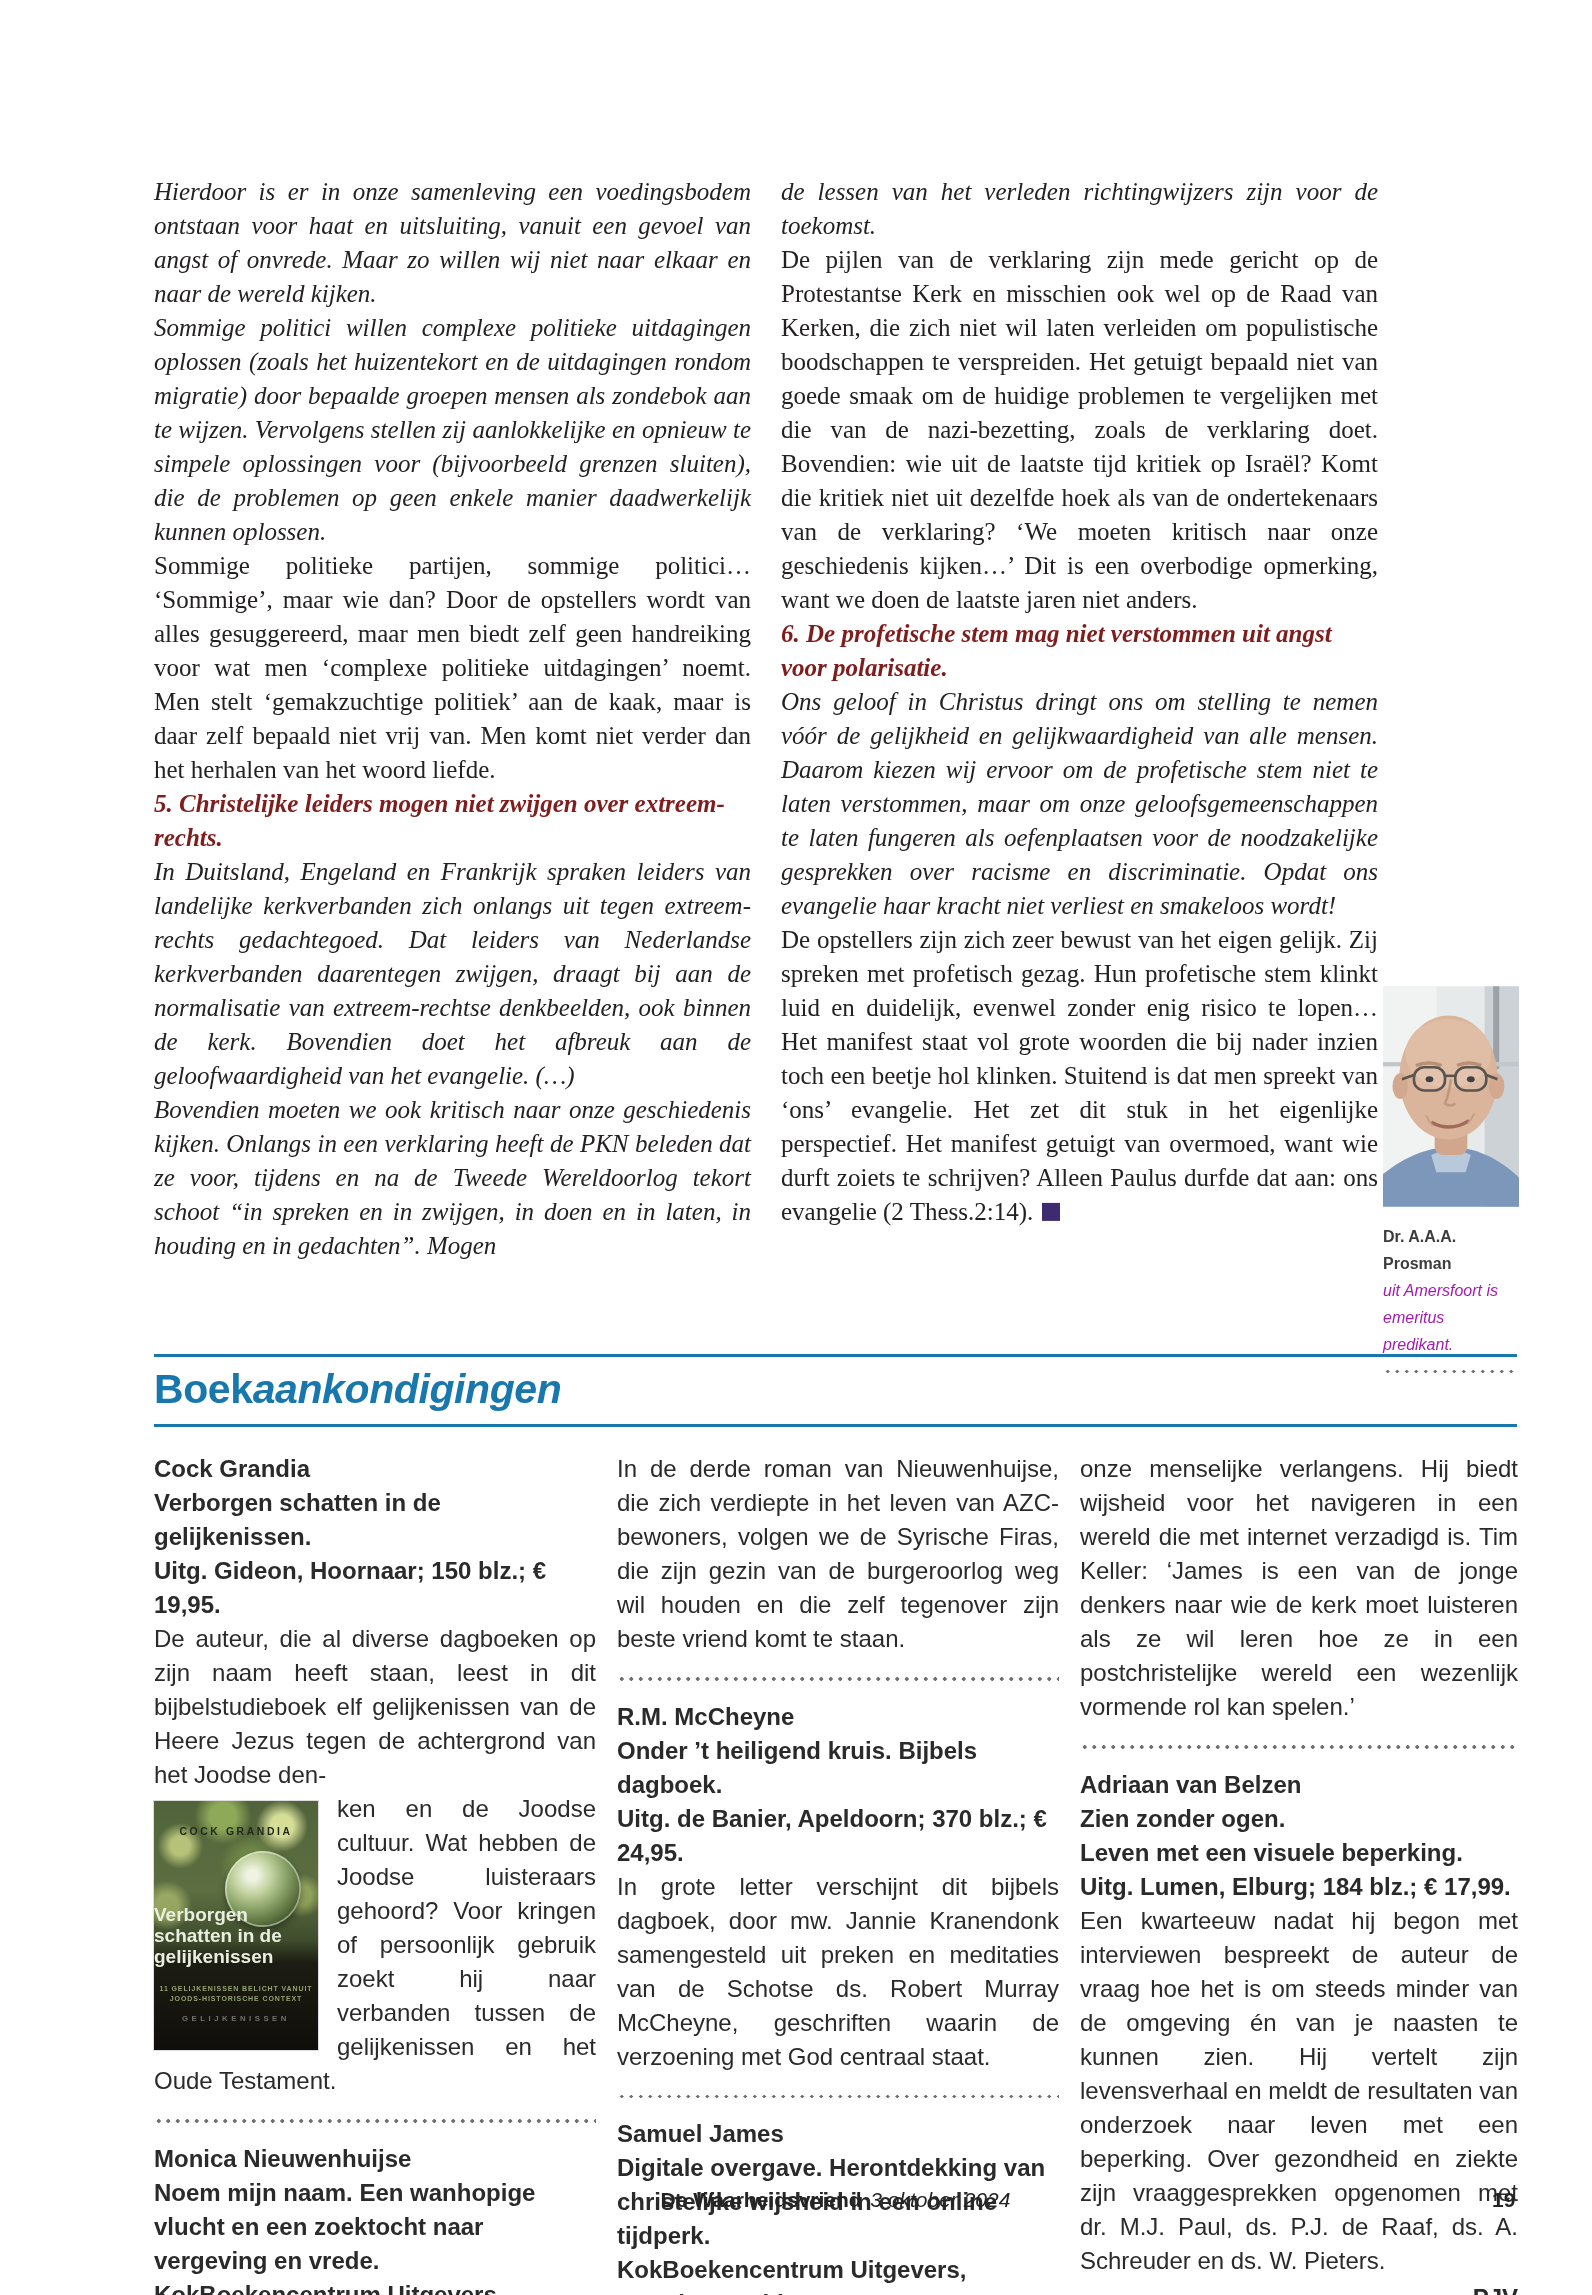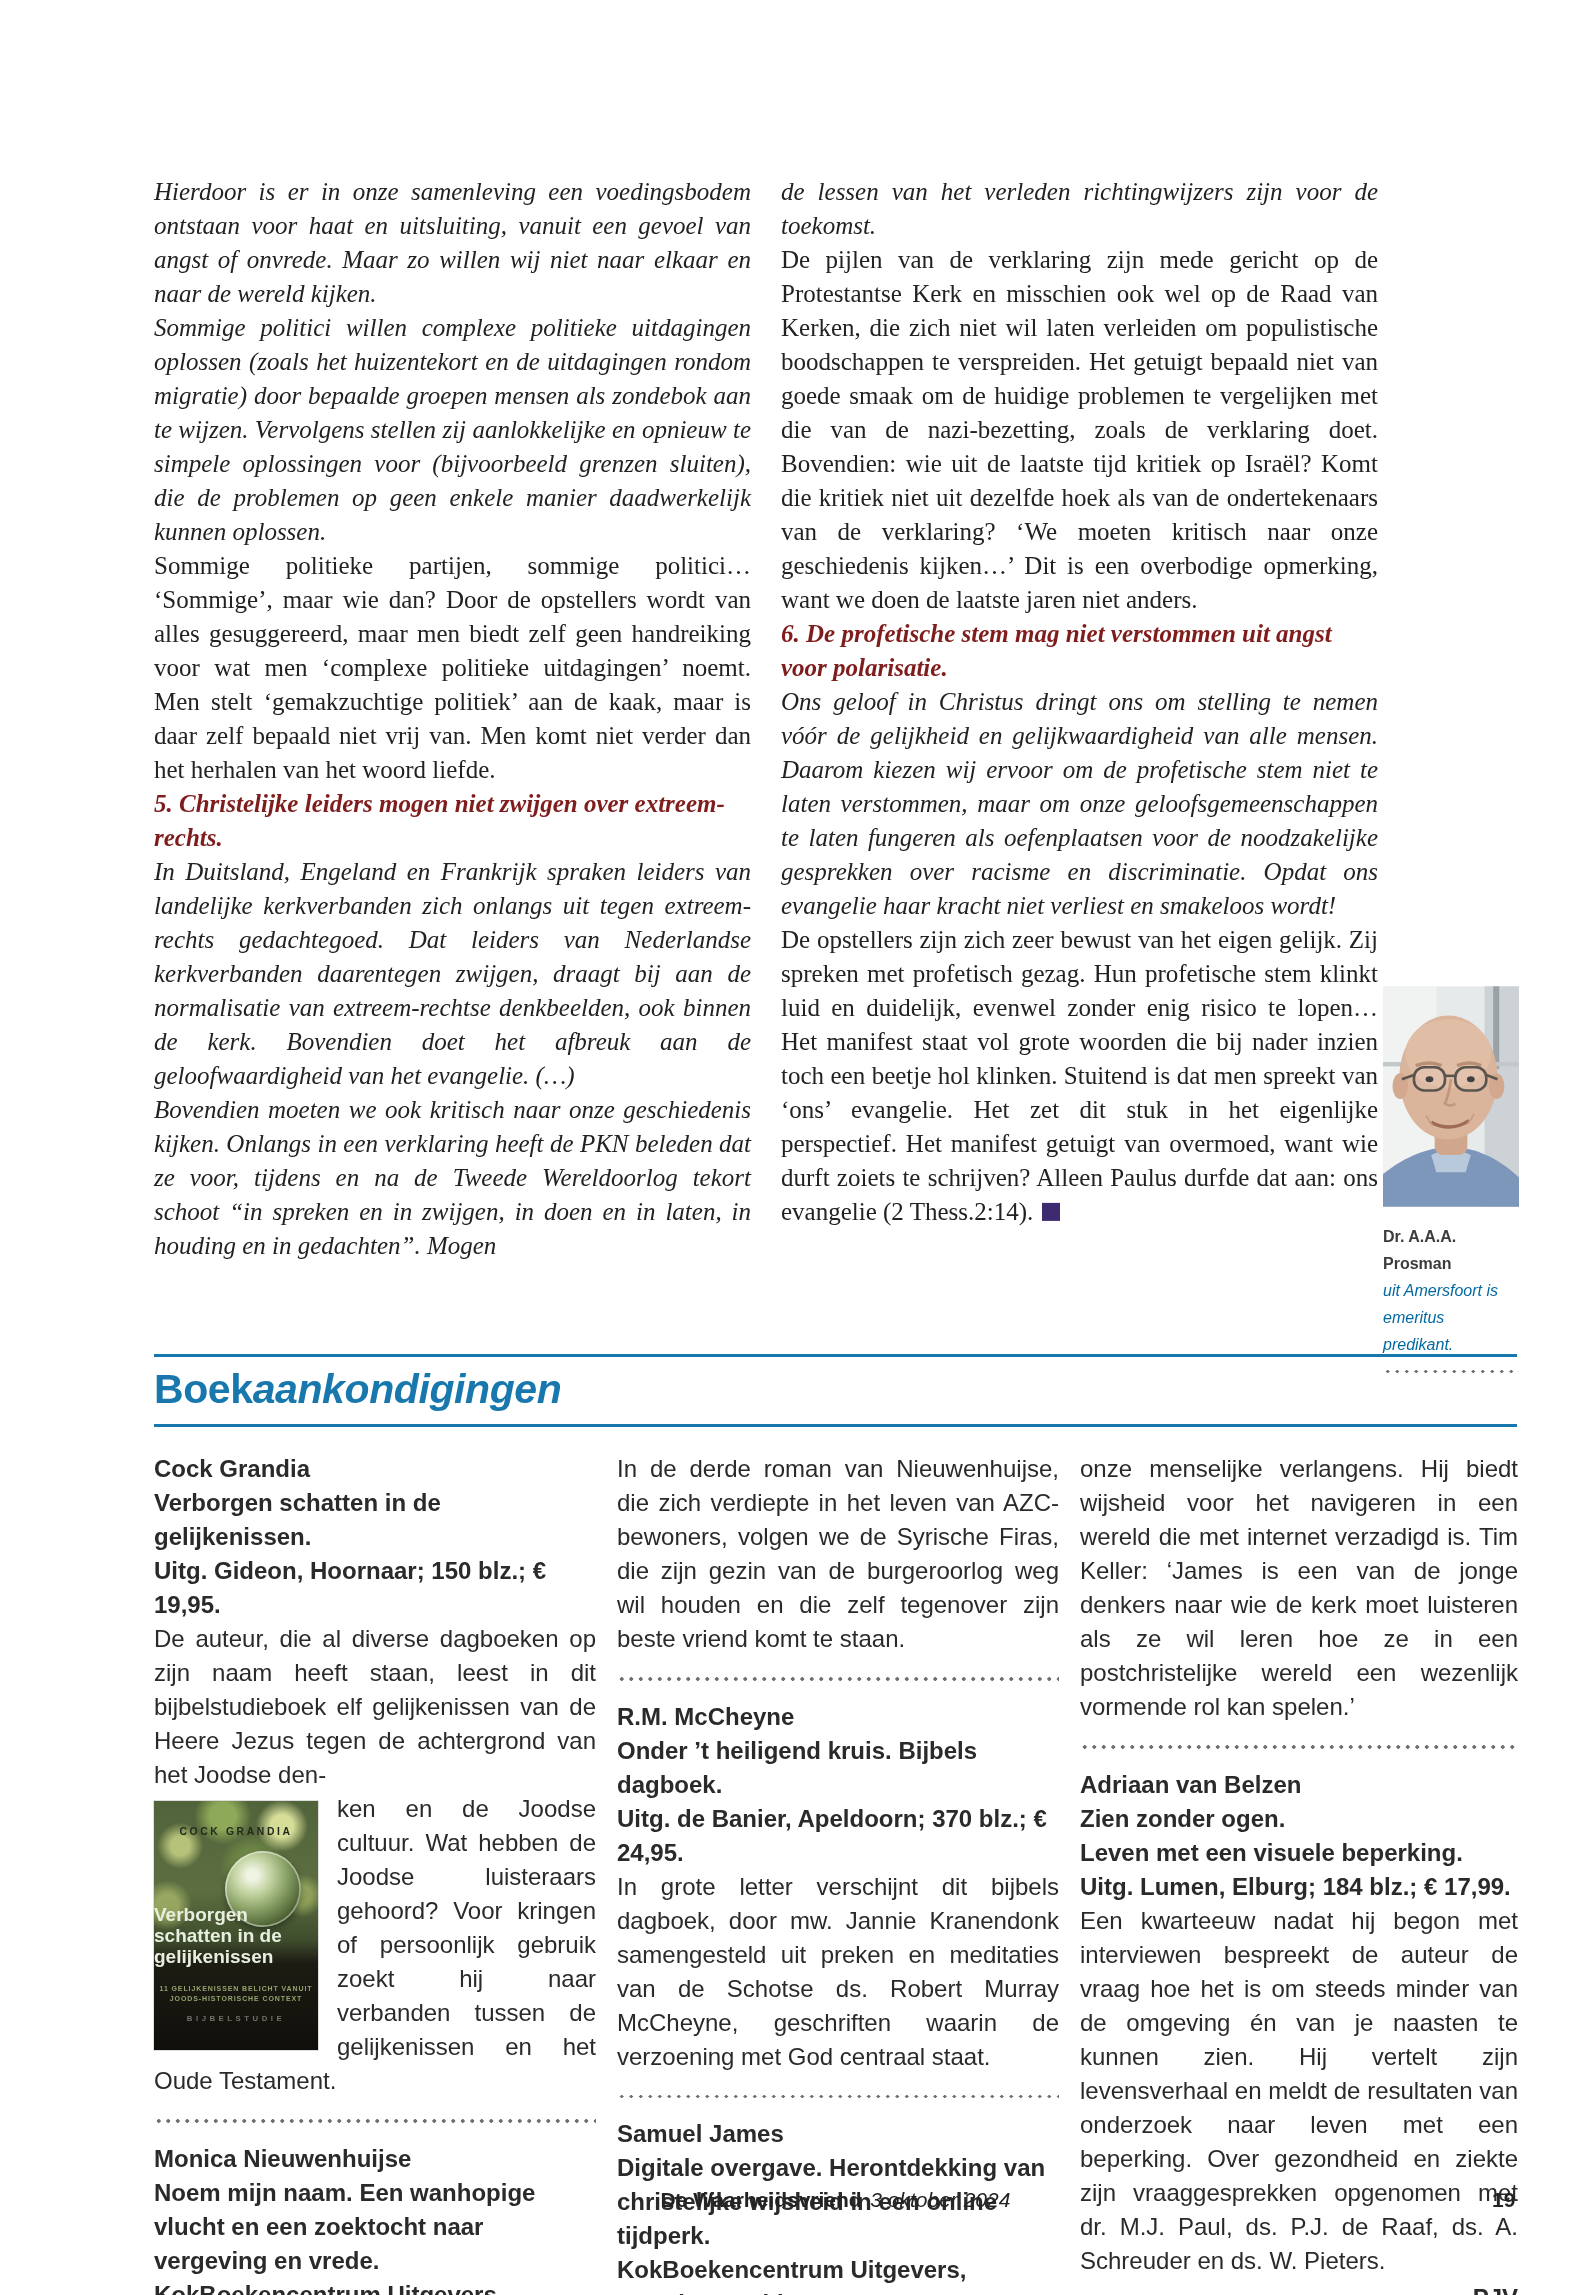--- a/index.html
+++ b/index.html
@@ -23,21 +23,21 @@
   }
   .endmark {
     display:inline-block; width:18px; height:18px; background:#3e2a70;
     margin-left:8.6px; transform:translateY(0.9px);
   }
   
   .photo-block { position:absolute; left:1383px; top:986px; width:136px; }
   .photo-frame { display:block; width:136px; height:221px; }
   .caption { margin-top:15.5px; font-family:"Liberation Sans", sans-serif; font-size:16px; line-height:27px; }
   .caption-name { font-weight:bold; color:#3c3c3e; }
-  .caption-role { font-style:italic; color:#0369a1; }
+  .caption-role { font-style:italic; color:#a21caf; }
   .dots-line {
     height:3.5px; background-image:radial-gradient(circle, #6f6f6f 1.5px, transparent 1.8px);
     background-size:9.5px 3.5px; background-repeat:repeat-x; background-position:left center;
   }
   .caption-dots { margin-top:12px; }
   
   .rule { position:absolute; left:154px; width:1363px; height:2.6px; background:#1878ad; }
   .rule-top { top:1354px; }
   .rule-bottom { top:1424px; }
   .section-title {
@@ -186,21 +186,21 @@
     <p>De auteur, die al diverse dagboeken op zijn naam heeft staan, leest in dit bijbelstudieboek elf gelijkenissen van de Heere Jezus tegen de achtergrond van het Joodse den-</p>
     <div>
       <div class="cover">
         <div class="cover-author">COCK GRANDIA</div>
         <div class="cover-sphere"></div>
         <div class="cover-title">Verborgen schatten in de gelijkenissen</div>
         <div class="cover-sub">
           <div>11 GELIJKENISSEN BELICHT VANUIT</div>
           <div>JOODS-HISTORISCHE CONTEXT</div>
         </div>
-        <div class="cover-label">BIJBELSTUDIE</div>
+        <div class="cover-label">GELIJKENISSEN</div>
       </div>
       <span>ken en de Joodse cultuur. Wat hebben de Joodse luisteraars gehoord? Voor kringen of persoonlijk gebruik zoekt hij naar verbanden tussen de gelijkenissen en het Oude Testament.</span>
     </div>
     <div class="dots-line dots-sep"></div>
     <div class="b-bold">Monica Nieuwenhuijse</div>
     <div class="b-bold">Noem mijn naam. Een wanhopige vlucht en een zoektocht naar vergeving en vrede.</div>
     <div class="b-bold">KokBoekencentrum Uitgevers, Utrecht; 288 blz.; € 23,99.</div>
   </div>
 
   <div class="book-col bc2">

